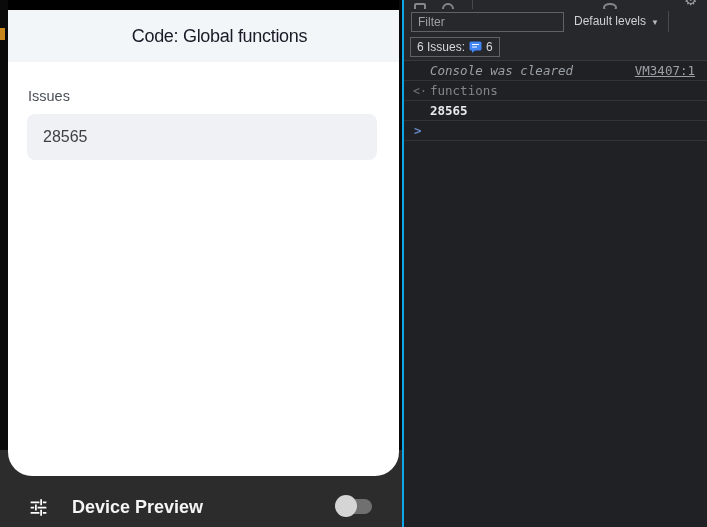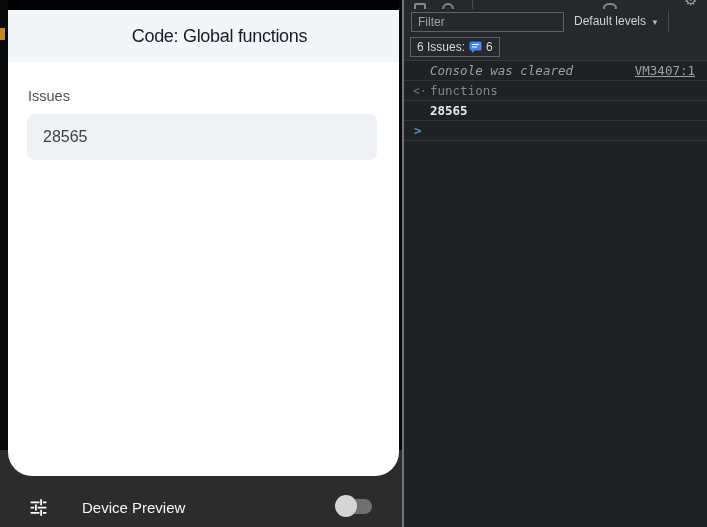--- a/index.html
+++ b/index.html
@@ -22,28 +22,28 @@
   .seconds-input { position:absolute; left:19px; top:114px; width:350px; height:46px;
                    background:#f0f1f4; border:none; border-radius:8px; padding:0 16px;
                    font-family:"Liberation Sans", sans-serif; font-size:16px; color:#3d4045; outline:none; }
   .convert-button { position:absolute; left:18px; top:183px; width:258px; height:29px;
                     background:#18b68b; color:#fff; border:none; border-radius:15px;
                     font-family:"Liberation Sans", sans-serif; font-size:14.5px; font-weight:700; cursor:pointer; }
 
   .bottom-bar { position:absolute; left:0; top:476px; width:402px; height:51px; z-index:2;
                 display:flex; align-items:center; padding:11px 0 0 28px; }
   .tune-icon { width:21px; height:21px; display:inline-block; cursor:pointer; }
-  .bar-label { margin-left:33px; color:#f5f5f5; font-size:15px; }
+  .bar-label { margin-left:23px; color:#f5f5f5; font-size:18px;font-weight:bold; }
   .toggle { position:absolute; right:29px; top:19px; width:38px; height:23px; cursor:pointer; }
   .toggle-track { position:absolute; left:6px; top:4px; width:31px; height:15px; border-radius:8px; background:#707070; }
   .toggle-thumb { position:absolute; left:0; top:0; width:22px; height:22px; border-radius:50%; background:#d5d5d5; }
 
   
   .devtools { position:absolute; left:402px; top:0; width:305px; height:527px;
-              background:#202125; border-left:2px solid #737373; color:#9aa0a6; }
+              background:#202125; border-left:2px solid #0ea5e9; color:#9aa0a6; }
   .dt-top { position:absolute; left:0; top:0; width:100%; height:9px; overflow:hidden; background:#27282c; }
   .frag { position:absolute; }
   .frag-square { left:10px; top:3px; width:12px; height:10px; border:2px solid #83868a; border-radius:2px; }
   .frag-circle { left:38px; top:3px; width:12px; height:12px; border:2px solid #83868a; border-radius:50%; }
   .frag-divider { left:68px; top:0; width:1px; height:9px; background:#47494d; }
   .frag-eye { left:199px; top:3px; width:14px; height:9px; border:2px solid #83868a; border-radius:50%; }
   .frag-gear { left:280px; top:-9px; font-size:15px; color:#9aa0a6; }
 
   .dt-filter-row { position:absolute; left:0; top:9px; width:100%; height:27px; background:#27282c; }
   .filter-input { position:absolute; left:7px; top:3px; width:153px; height:20px; background:transparent;

